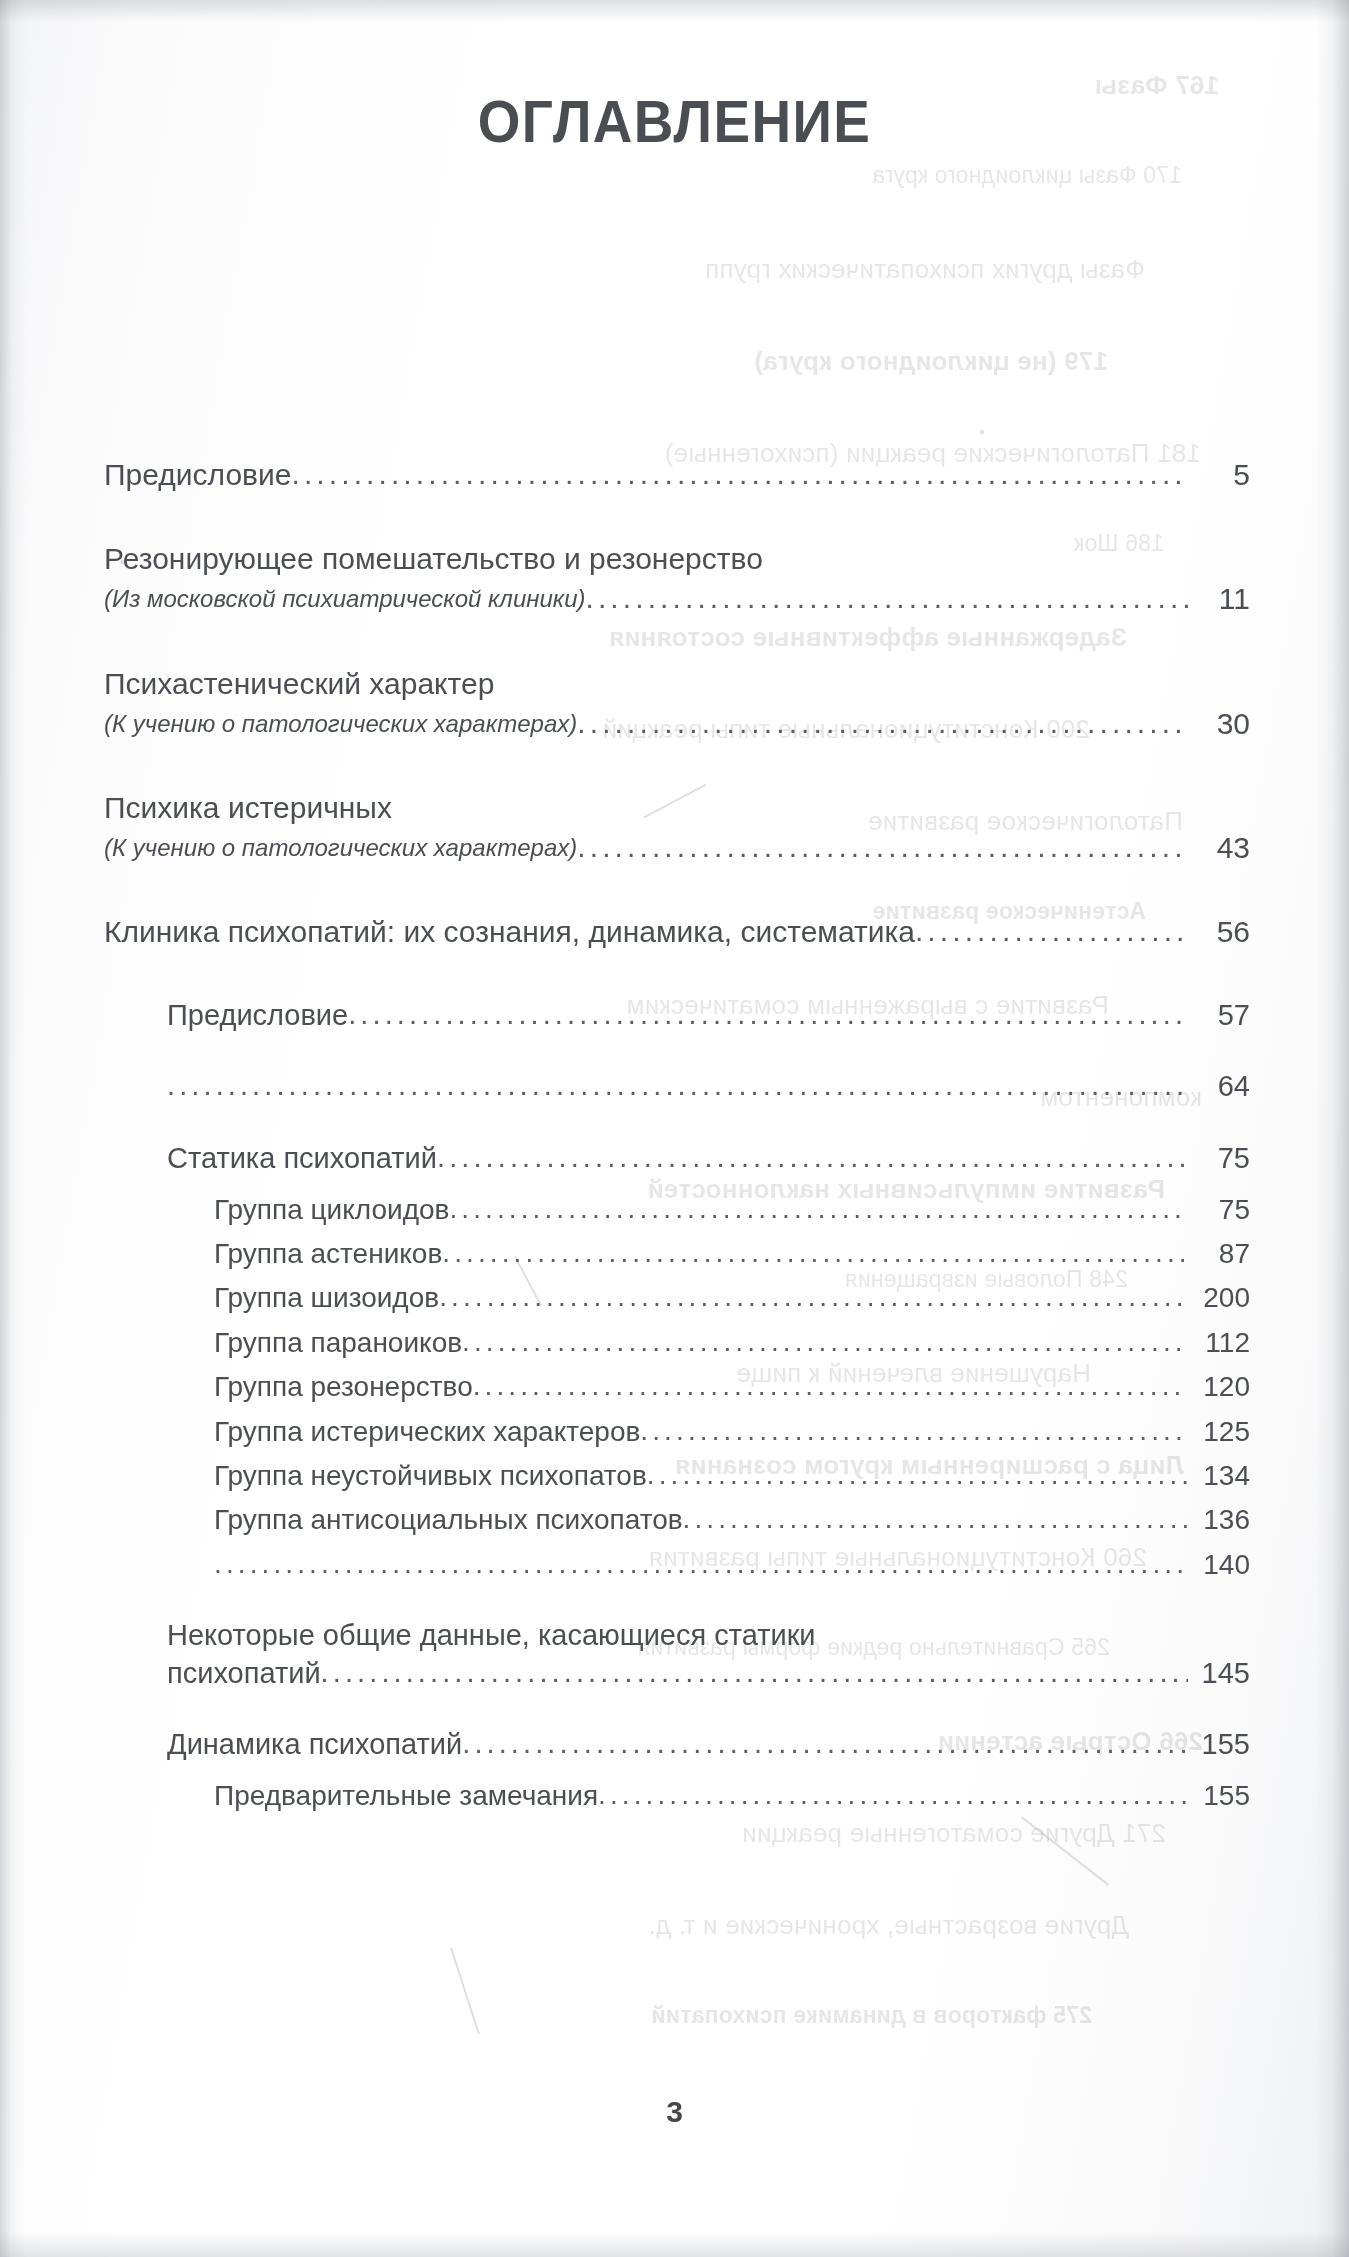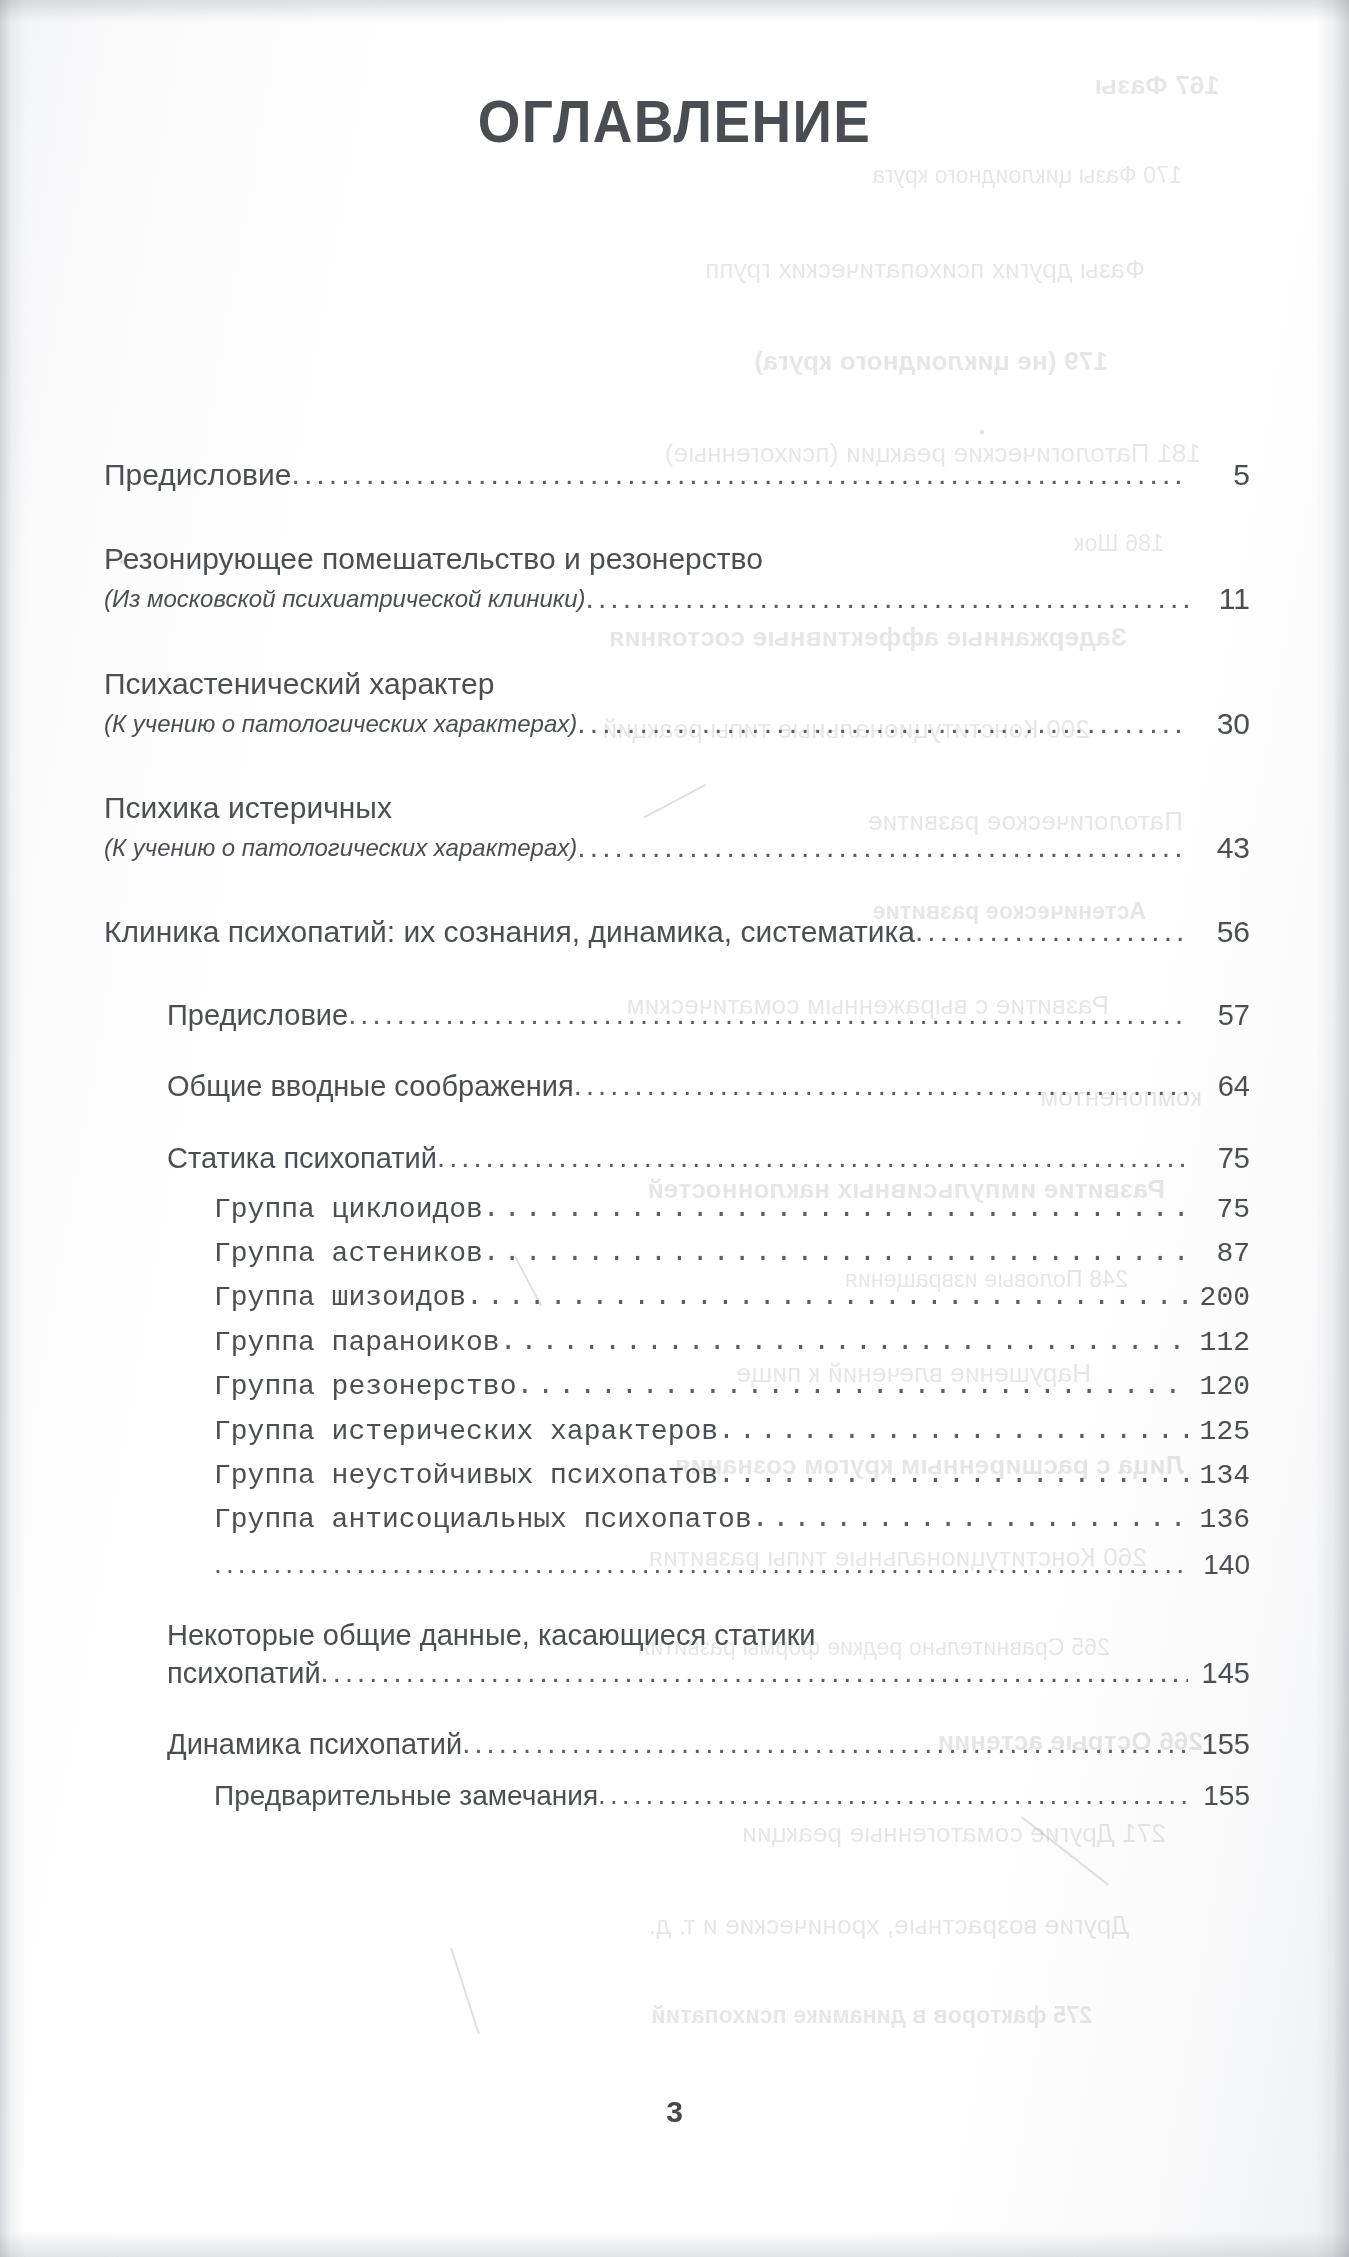--- a/index.html
+++ b/index.html
@@ -154,21 +154,21 @@
     font-size: 28px;
     margin-left: 110px;
     width: calc(100% - 110px);
     margin-bottom: 10px;
   }
   .lvl2 .pg { min-width: 62px; }
 
   .gap-lg { margin-bottom: 44px; }
   .gap-md { margin-bottom: 34px; }
   .gap-sm { margin-bottom: 14px; margin-top: 34px; }
-  .gap-xs { margin-bottom: 8px; font-family: Liberation Mono, monospace; }
+  .gap-xs { margin-bottom: 8px; }
 
   .folio {
     position: absolute;
     top: 2095px;
     left: 0;
     width: 1349px;
     text-align: center;
     font-size: 30px;
     font-weight: 700;
     color: #45484d;
@@ -282,21 +282,20 @@
         </div>
         <div class="entry lvl1 gap-md">
           <div class="line">
             <span class="txt">Предисловие</span>
             <span class="leader">........................................................................................................................................</span>
             <span class="pg">57</span>
           </div>
         </div>
         <div class="entry lvl1 gap-md">
           <div class="line">
-            <span class="txt">Общие вводные соображения</span>
             <span class="leader">........................................................................................................................................</span>
             <span class="pg">64</span>
           </div>
         </div>
         <div class="entry lvl1 gap-sm">
           <div class="line">
             <span class="txt">Статика психопатий</span>
             <span class="leader">........................................................................................................................................</span>
             <span class="pg">75</span>
           </div>

